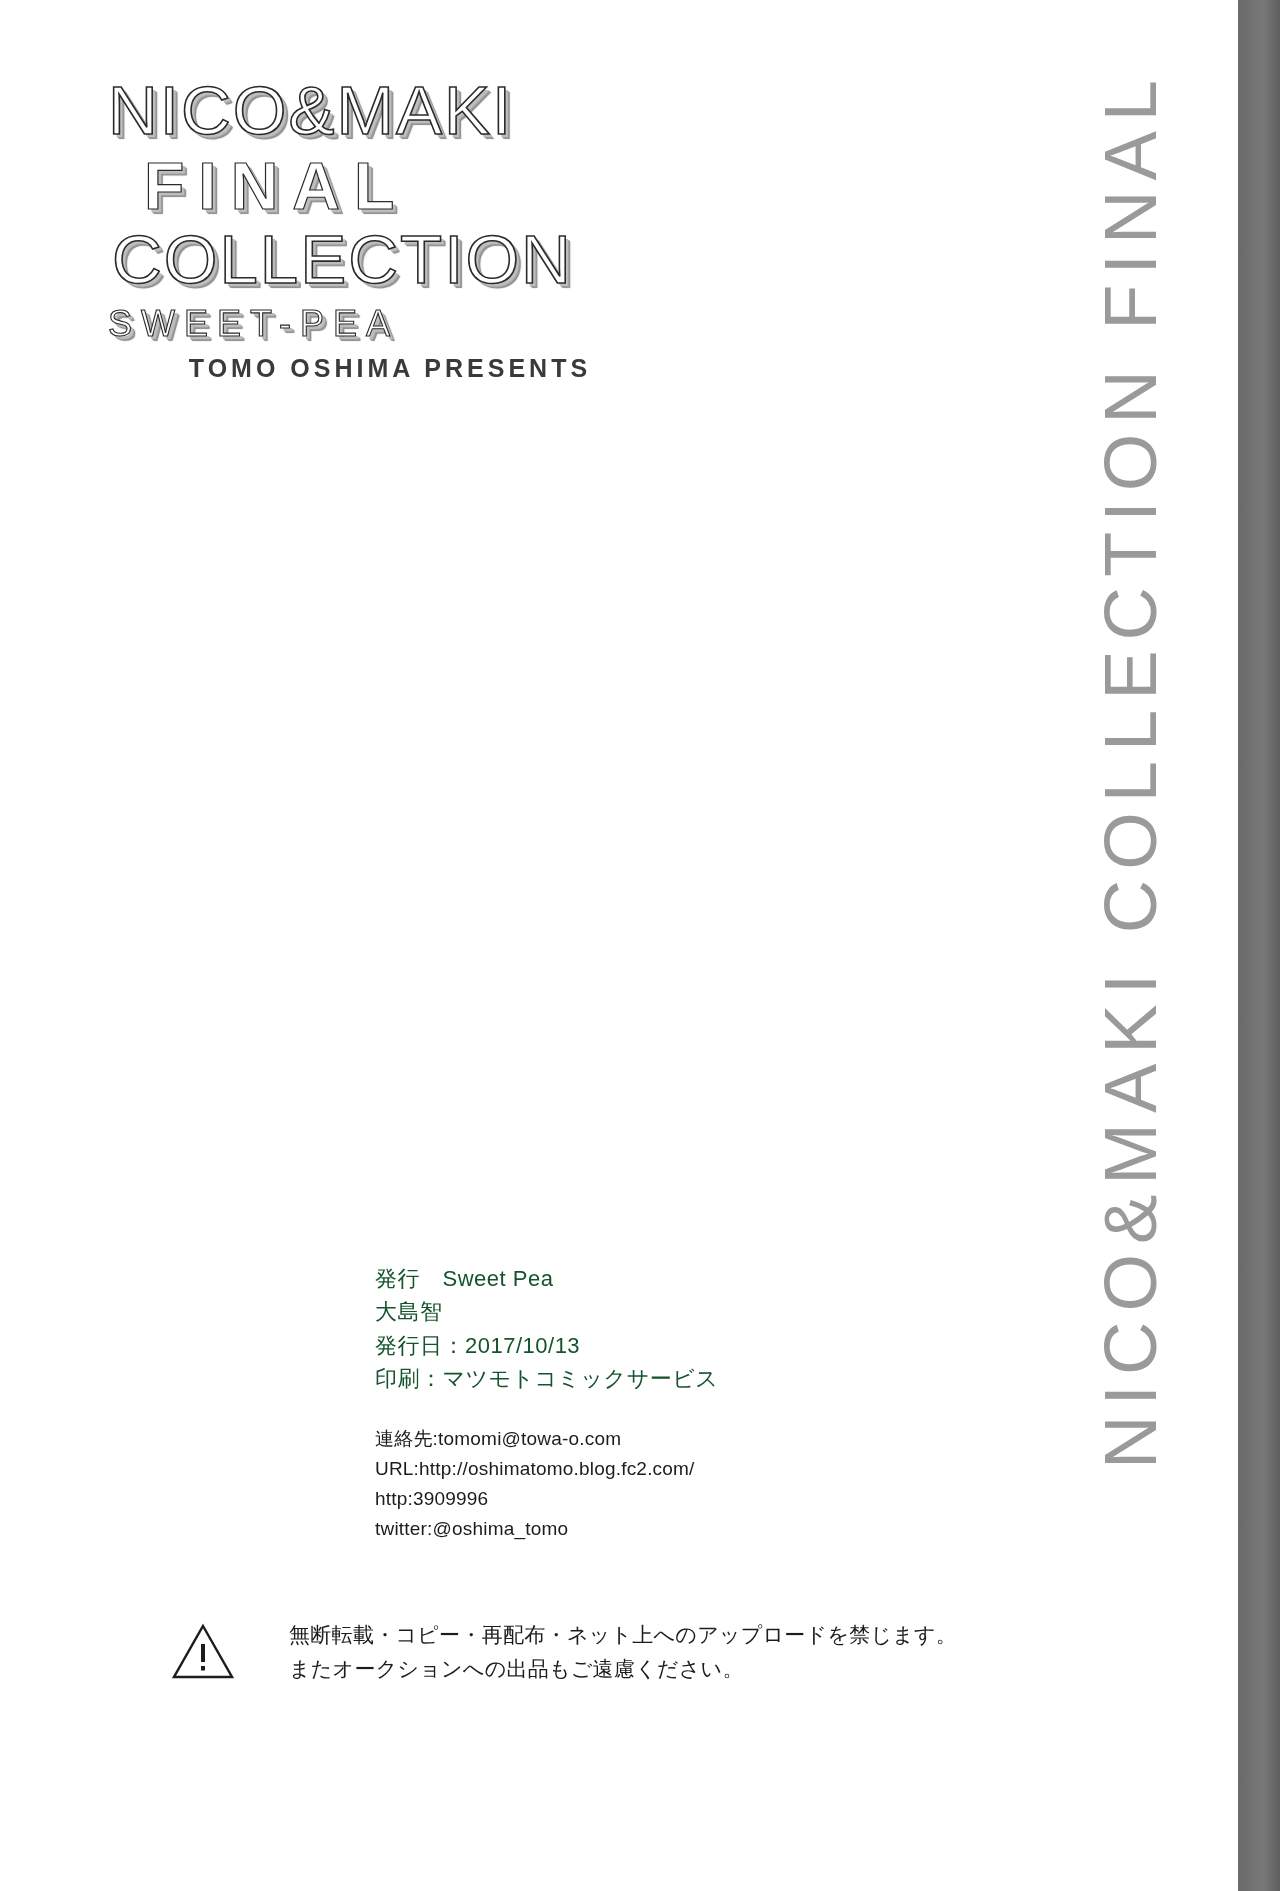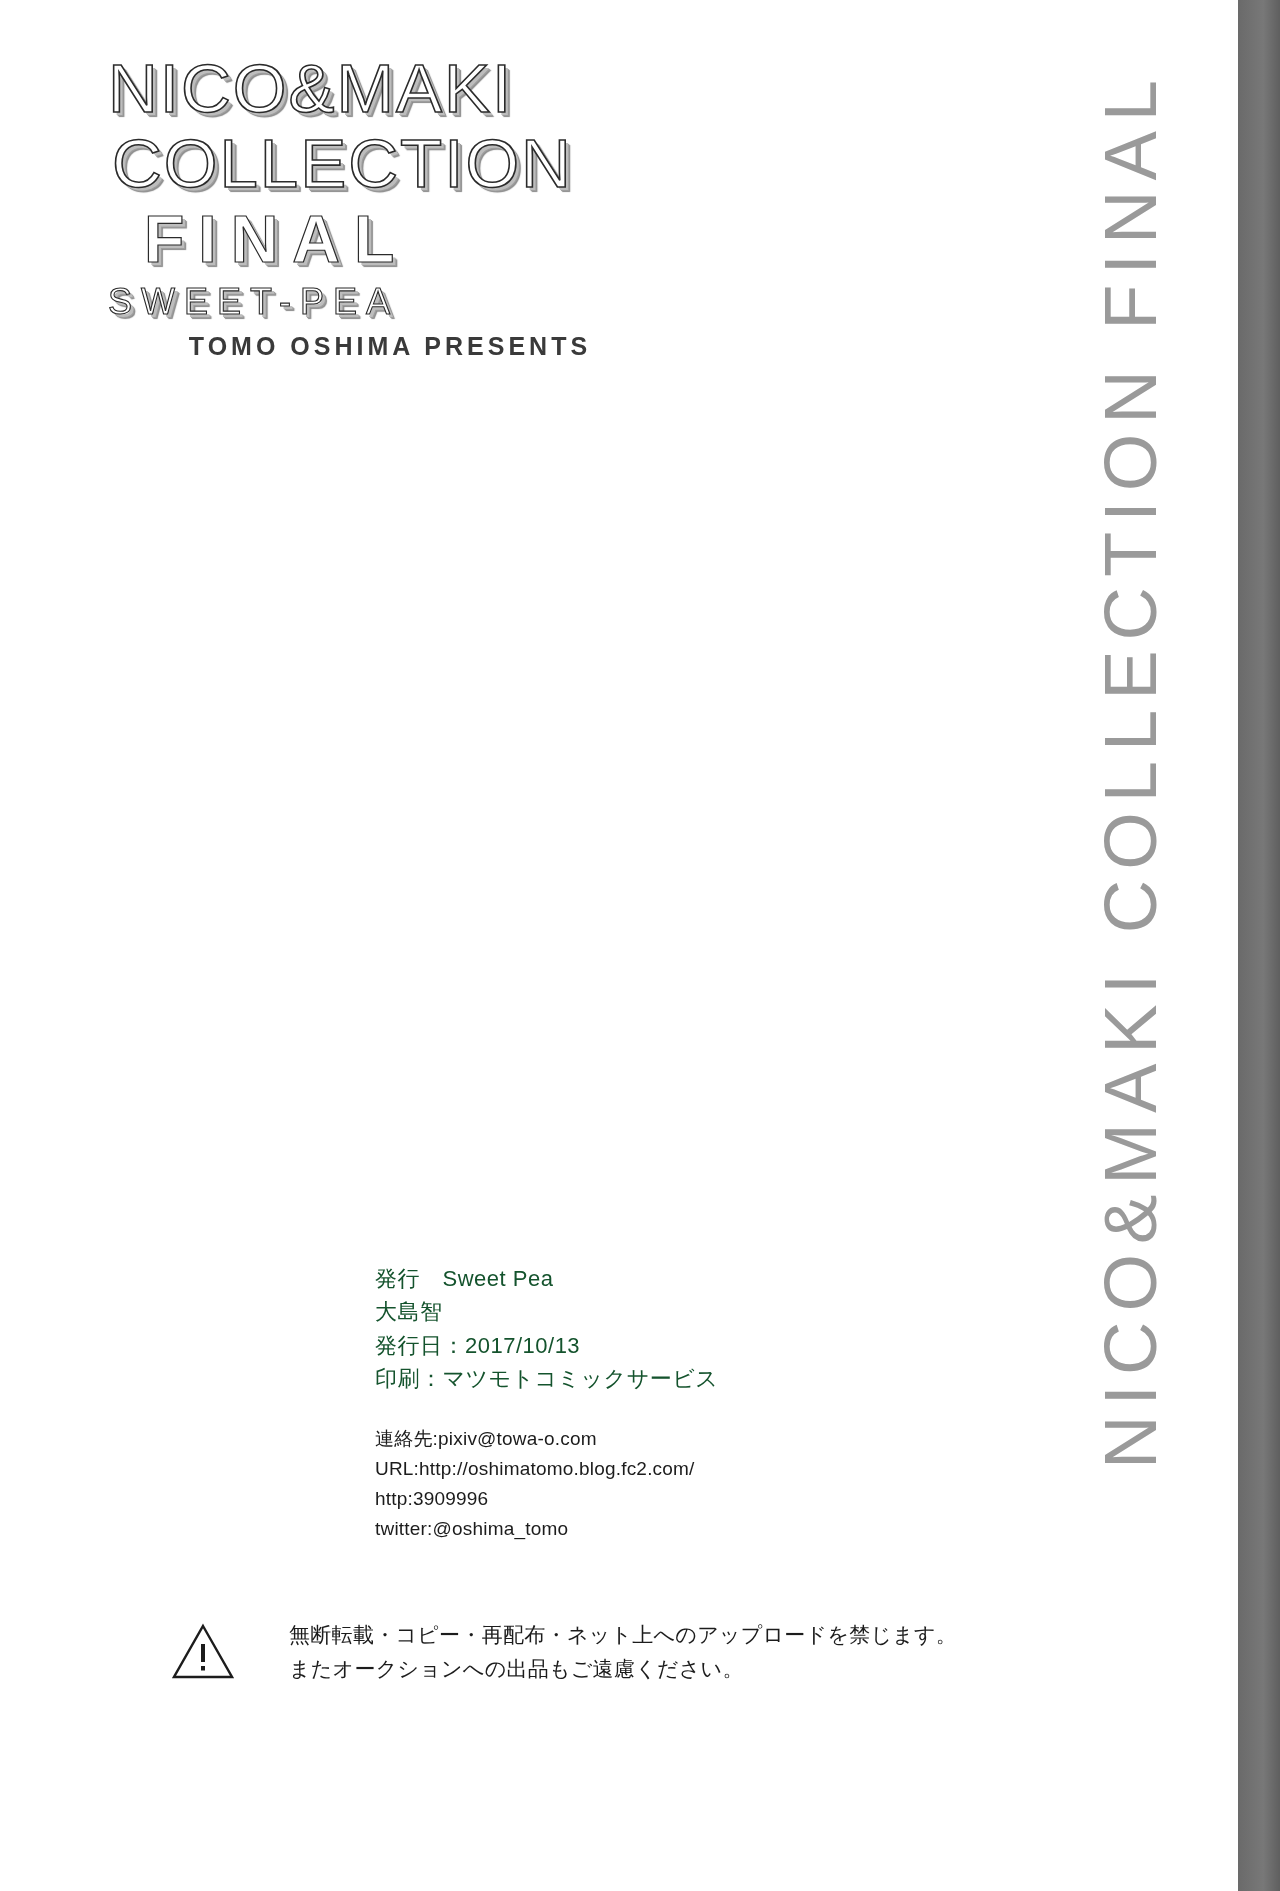--- a/index.html
+++ b/index.html
@@ -66,21 +66,21 @@
     margin-right: 0;
     line-height: 1;
     transform-origin: center;
     padding-bottom: 30px;
   }
 
   
   .logo-block {
     position: absolute;
     left: 108px;
-    top: 54px;
+    top: 76px;
     width: 560px;
   }
   .logo-line {
     font-family: "Liberation Sans", sans-serif;
     color: #ffffff;
     font-weight: 400;
     line-height: 1;
     white-space: nowrap;
     -webkit-text-stroke: 1.6px #2b2b2b;
     text-shadow:
@@ -180,35 +180,35 @@
   <div class="spine-strip">
     <div class="spine-strip-inner"></div>
   </div>
 
   <div class="side-title">
     <span>NICO&amp;MAKI COLLECTION FINAL</span>
   </div>
 
   <div class="logo-block">
     <div class="logo-line logo-l1">NICO&amp;MAKI</div>
+    <div class="logo-line logo-l3">FINAL</div>
     <div class="logo-line logo-l2">COLLECTION</div>
-    <div class="logo-line logo-l3">FINAL</div>
     <div class="logo-line logo-l4">SWEET-PEA</div>
     <div class="logo-line logo-l5">TOMO OSHIMA PRESENTS</div>
   </div>
 
   <div class="colophon">
     <div class="colophon-main">
       <div>発行　Sweet Pea</div>
       <div>大島智</div>
       <div>発行日：2017/10/13</div>
       <div>印刷：マツモトコミックサービス</div>
     </div>
     <div class="colophon-contact">
-      <div>連絡先:pixiv@towa-o.com</div>
+      <div>連絡先:tomomi@towa-o.com</div>
       <div>URL:http://oshimatomo.blog.fc2.com/</div>
       <div>http:3909996</div>
       <div>twitter:@oshima_tomo</div>
     </div>
   </div>
 
   <div class="warning">
     <span class="warn-icon">
       <svg viewBox="0 0 62 58" width="62" height="58" aria-hidden="true">
         <polygon points="31,4 60,55 2,55" fill="none" stroke="#1c1c1c" stroke-width="2.4" stroke-linejoin="miter"></polygon>

